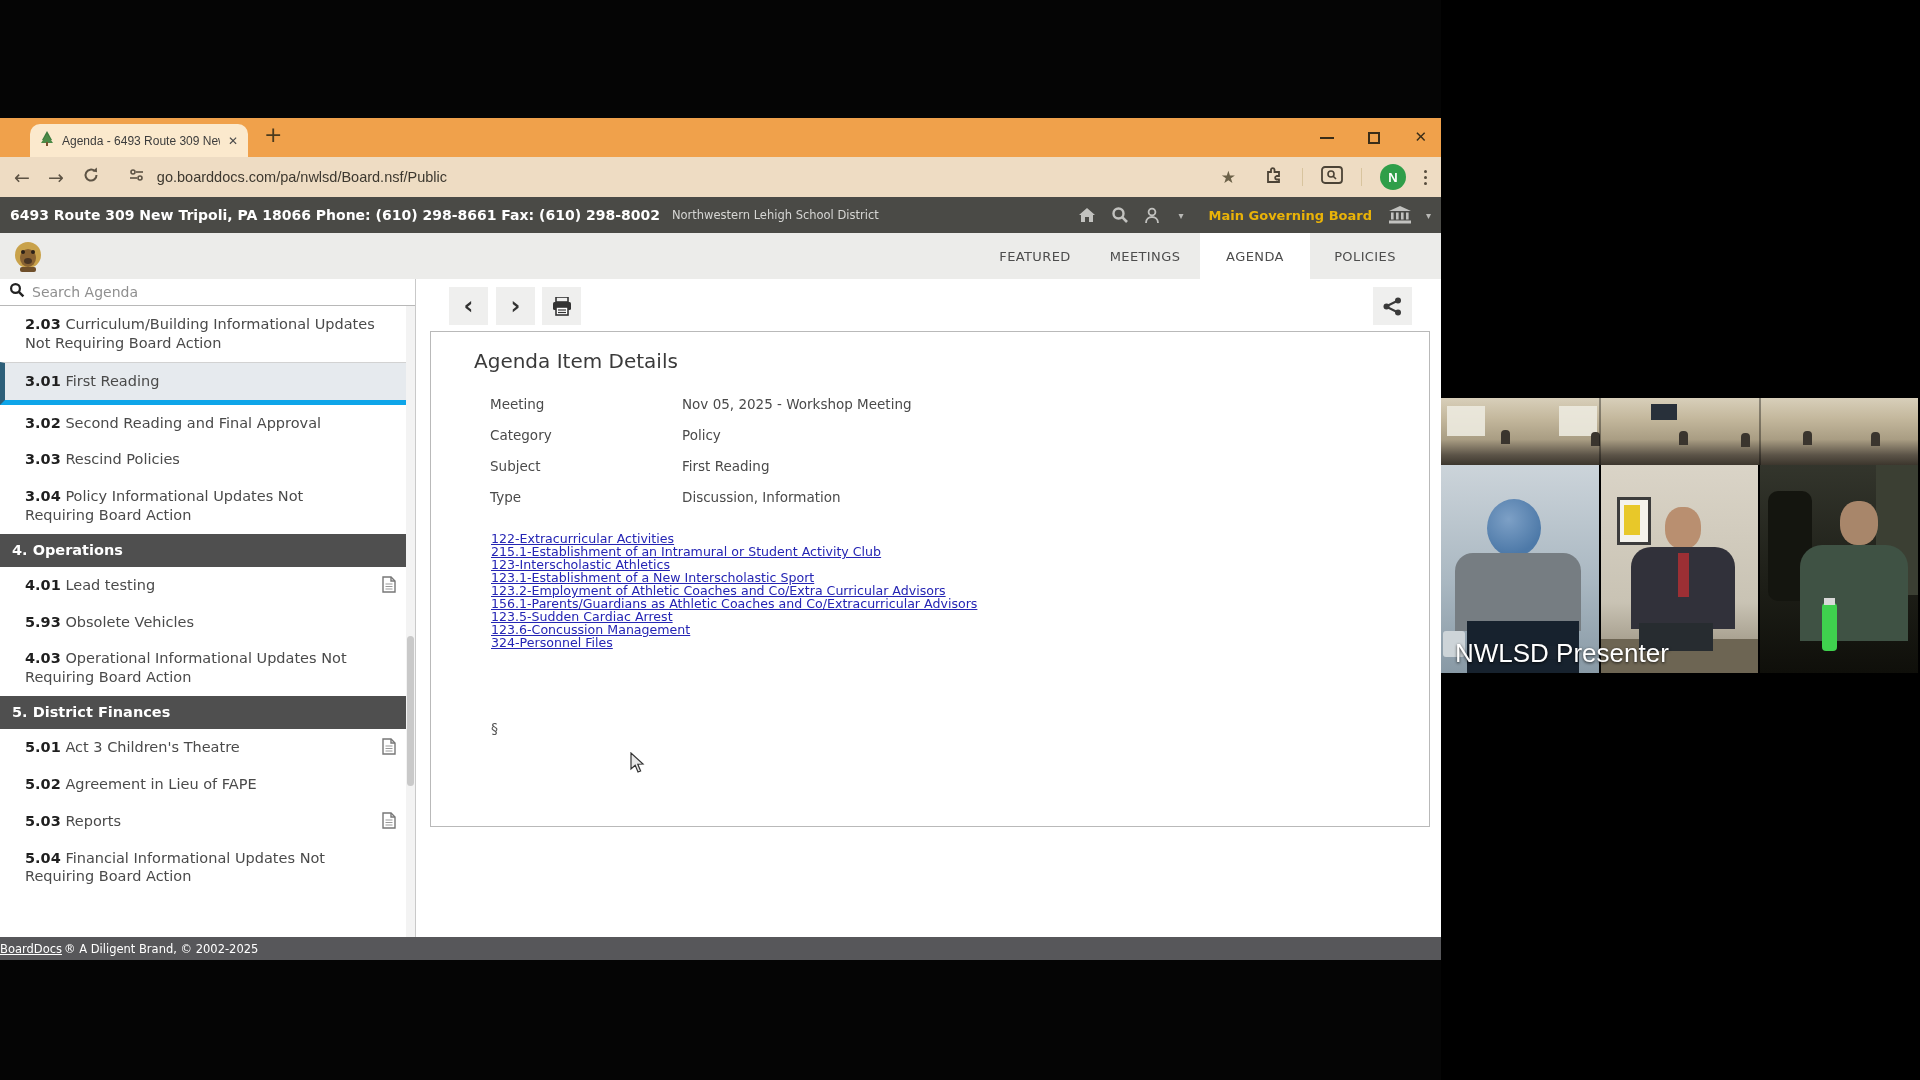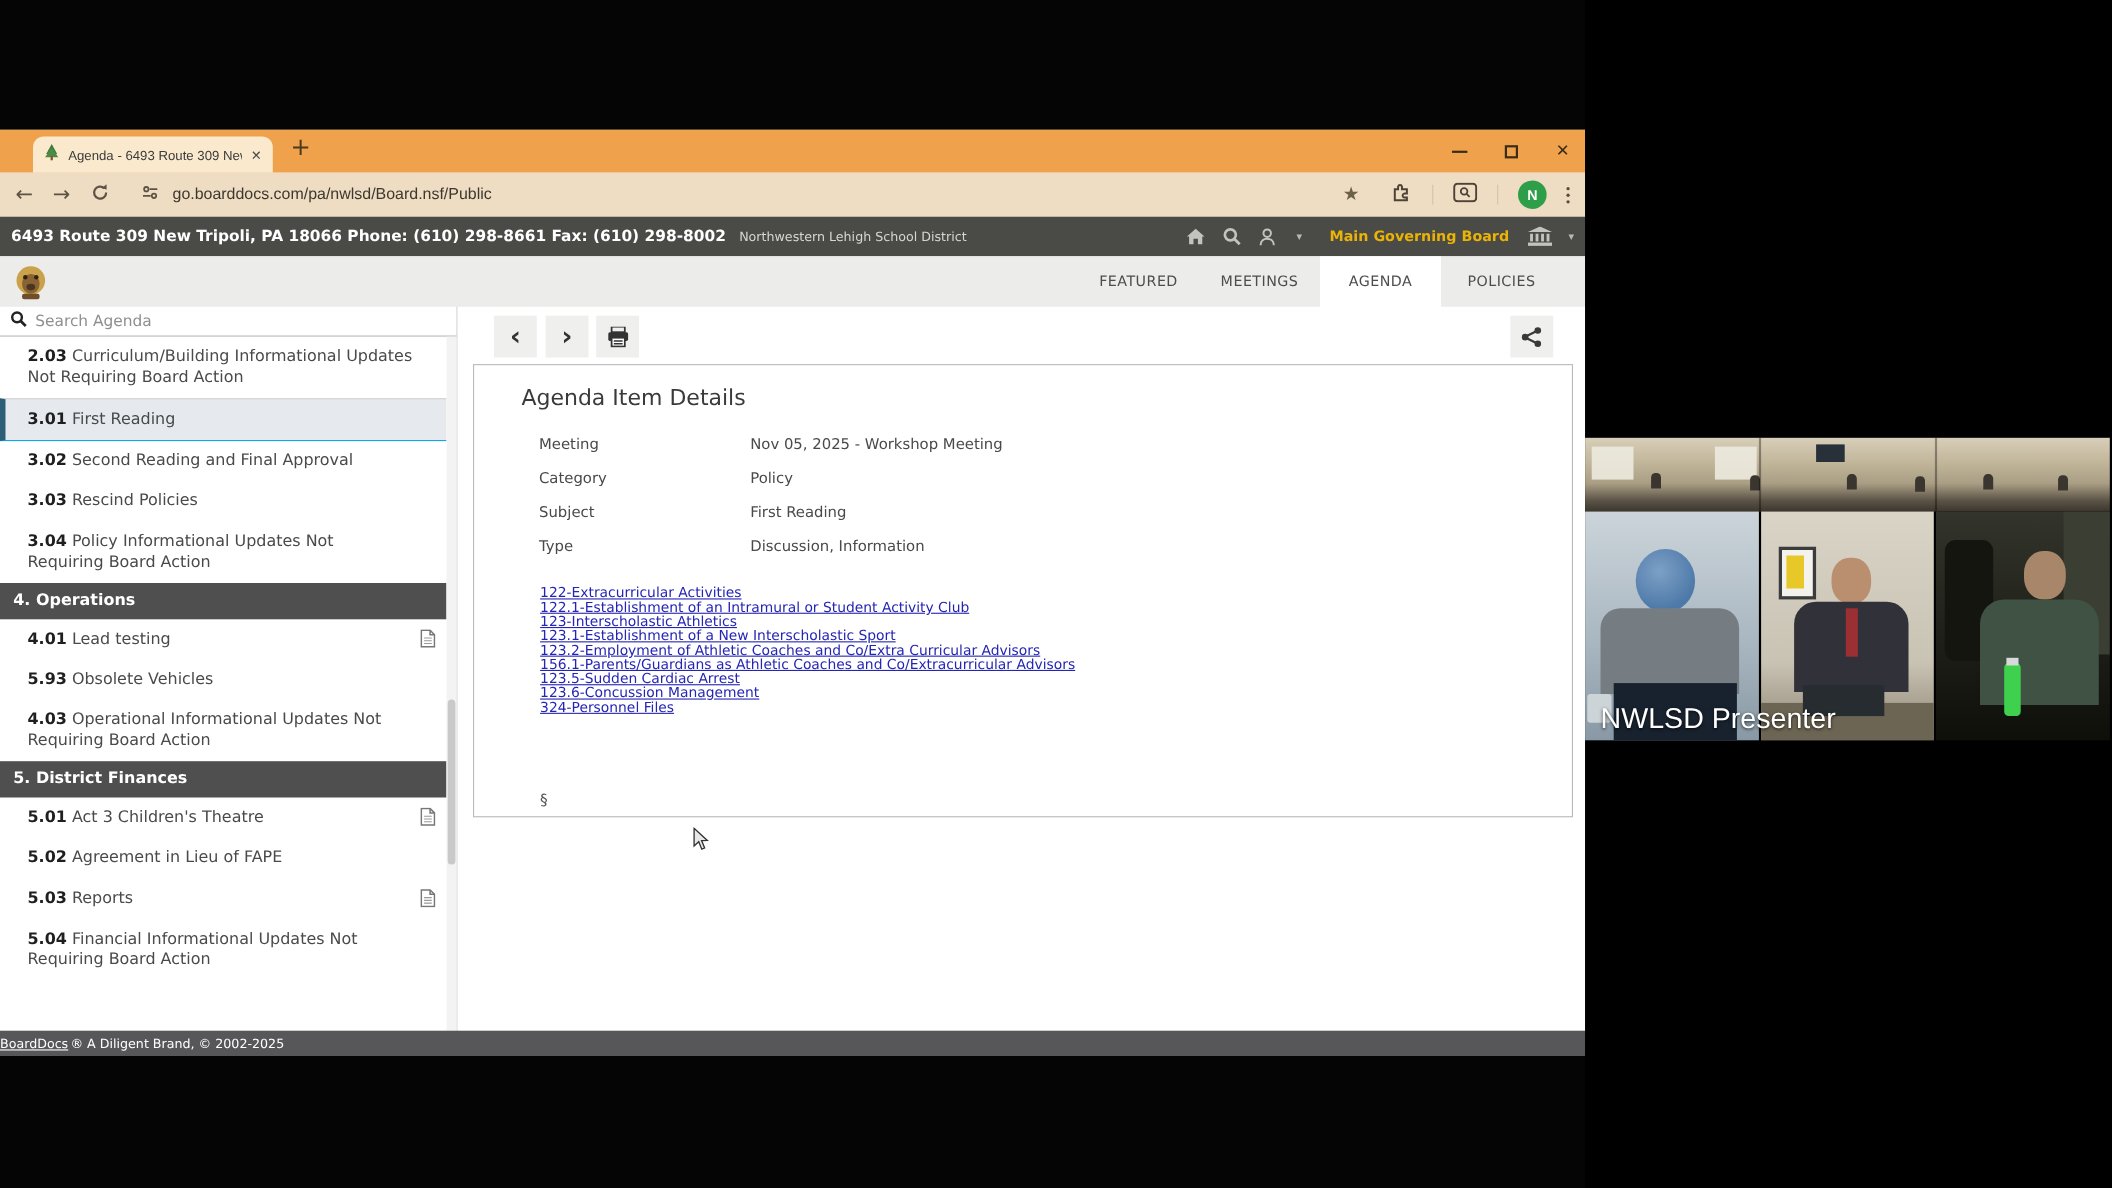--- a/index.html
+++ b/index.html
@@ -65,35 +65,35 @@
                 border-bottom:1px solid #b8b8b8; }
   #search-row input { border:none; outline:none; background:transparent; font-size:14px;
                       color:#000000; width:300px; font-family:"DejaVu Sans",sans-serif; }
   #search-row input::placeholder { color:#8f8f8f; }
   #sb-list { position:absolute; top:27px; left:0; right:9px; bottom:0; overflow:hidden; }
   .sb-row { position:relative; padding:9px 30px 9px 25px; font-size:14.5px; line-height:1.3;
             color:#4a4a4a; }
   .sb-num { font-weight:bold; color:#1f1f1f; }
   .sb-row.section { background:#4f4f4f; color:#fff; padding:7px 12px; font-weight:600; }
   .sb-row.selected { background:#e6eaee; border-left:5px solid #2d5f79; padding-left:20px;
-                     border-top:1px solid #d2d2d2; border-bottom:1px solid #0ea5e9; }
+                     border-top:1px solid #d2d2d2; border-bottom:5px solid #0ea5e9; }
   .doc-icon { position:absolute; right:10px; top:9px; }
   #sb-scroll { position:absolute; right:0; top:27px; bottom:0; width:9px; background:#f3f3f3; }
   #sb-thumb { position:absolute; right:1px; top:330px; width:7px; height:150px; background:#c9c9c9; border-radius:4px; }
 
   #main { flex:1; position:relative; background:#fff; }
   .tb-btn { position:absolute; width:39px; height:38px; background:#efefee; border:none;
             display:flex; align-items:center; justify-content:center; font-size:24px; color:#333;
             font-weight:bold; font-family:"DejaVu Sans",sans-serif; }
   #btn-prev { left:33px;  top:8px; }
   #btn-next { left:80px;  top:8px; }
   #btn-print{ left:126px; top:8px; }
   #btn-share{ left:957px; top:8px; }
 
-  #card { position:absolute; left:14px; top:52px; width:1000px; height:412px; border:1px solid #b9b9b9; background:#fff; }
+  #card { position:absolute; left:14px; top:52px; width:1000px; height:496px; border:1px solid #b9b9b9; background:#fff; }
   #card h1 { position:absolute; left:43px; top:17px; font-size:20px; font-weight:normal; color:#3a3a3a;
              font-family:"DejaVu Sans",sans-serif; }
   #fields { position:absolute; left:59px; top:56px; }
   .frow { display:grid; grid-template-columns:192px auto; height:31px; align-items:center;
           font-size:13.5px; color:#4a4a4a; }
   #links { position:absolute; left:60px; top:200px; }
   .policy-link { display:block; font-size:12.6px; line-height:13px; color:#2525b4;
                  white-space:nowrap; }
   #sec-sym { position:absolute; left:60px; top:388px; font-size:14px; color:#555; }
 
@@ -460,21 +460,21 @@
 
             <div class="frow">
               <span class="flabel">Type</span>
               <span class="fvalue">Discussion, Information</span>
             </div>
           </div>
         <div id="links">
 
             <a href="#" class="policy-link">122-Extracurricular Activities</a>
 
-            <a href="#" class="policy-link">122.1-Establishment of an Intramural or Student Activity Club</a>
+            <a href="#" class="policy-link">215.1-Establishment of an Intramural or Student Activity Club</a>
 
             <a href="#" class="policy-link">123-Interscholastic Athletics</a>
 
             <a href="#" class="policy-link">123.1-Establishment of a New Interscholastic Sport</a>
 
             <a href="#" class="policy-link">123.2-Employment of Athletic Coaches and Co/Extra Curricular Advisors</a>
 
             <a href="#" class="policy-link">156.1-Parents/Guardians as Athletic Coaches and Co/Extracurricular Advisors</a>
 
             <a href="#" class="policy-link">123.5-Sudden Cardiac Arrest</a>

